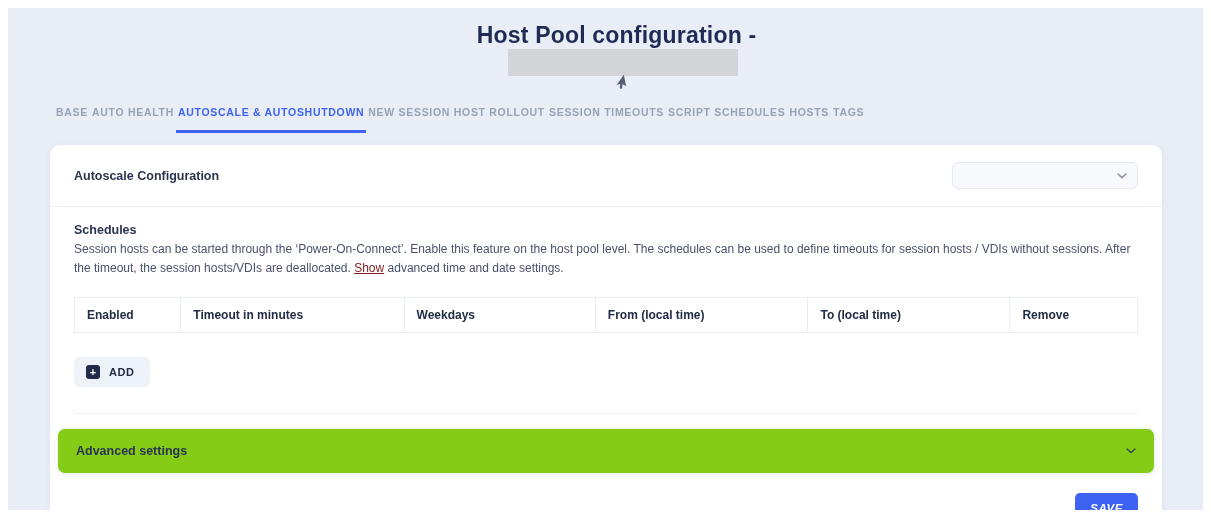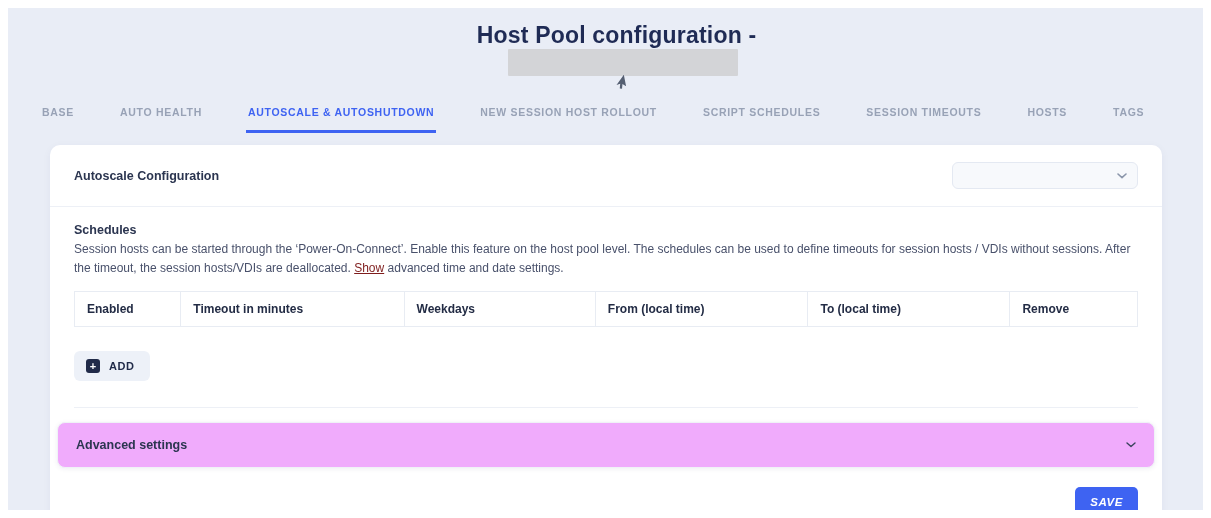--- a/index.html
+++ b/index.html
@@ -38,22 +38,21 @@
   }
   .pointer-wrap {
     margin-left: 14px;
     display: flex;
     align-items: center;
     cursor: pointer;
   }
   
   .tabs {
     display: flex;
-    gap: 42px;
-    margin: 16px 0 0 32px;
+    margin: 16px 0 0 46px;
     align-items: flex-end;
   }
   .tab {
     font-size: 10.5px;
     font-weight: bold;
     letter-spacing: .7px;
     color: #98a2b6;
     padding: 0 2px 12px 2px;
     border-bottom: 3px solid transparent;
     cursor: pointer;
@@ -114,21 +113,21 @@
     color: #49516b;
     max-width: 1110px;
   }
   .show-link {
     text-decoration: underline;
     cursor: pointer;
     color: #7f1d1d;
   }
   table.sched {
     width: 100%;
-    margin-top: 14px;
+    margin-top: 20px;
     border-collapse: collapse;
   }
   table.sched th {
     border: 1px solid #e8ecf3;
     text-align: left;
     font-size: 12px;
     font-weight: bold;
     color: #232c45;
     padding: 10px 12px;
     height: 14px;
@@ -167,21 +166,21 @@
     letter-spacing: .6px;
     color: #212b49;
   }
   .divider {
     border-top: 1px solid #edf0f6;
     margin: 0 24px;
   }
   
   .accordion {
     margin: 14px 7px 0 7px;
-    background: #f0abfc;
+    background: #84cc16;
     border: 1px solid #f0f2f7;
     border-radius: 8px;
     box-shadow: 0 1px 5px rgba(30, 42, 90, .07);
     display: flex;
     align-items: center;
     justify-content: space-between;
     padding: 15px 18px;
     cursor: pointer;
   }
   
@@ -218,22 +217,22 @@
         <path d="M2 0 L10.5 8.2 L6.3 8.5 L8.6 12.6 L6.6 13.7 L4.3 9.6 L1.9 12.6 Z" fill="#555f72"></path>
       </svg>
     </span>
   </div>
 
   <div class="tabs">
     <div class="tab">BASE</div>
     <div class="tab">AUTO HEALTH</div>
     <div class="tab active">AUTOSCALE &amp; AUTOSHUTDOWN</div>
     <div class="tab">NEW SESSION HOST ROLLOUT</div>
+    <div class="tab">SESSION TIMEOUTS</div>
     <div class="tab">SCRIPT SCHEDULES</div>
-    <div class="tab">SESSION TIMEOUTS</div>
     <div class="tab">HOSTS</div>
     <div class="tab">TAGS</div>
   </div>
 
   <div class="card">
 
     <div class="card-row-config">
       <span class="section-label">Autoscale Configuration</span>
       <div class="select">
         <span></span>

